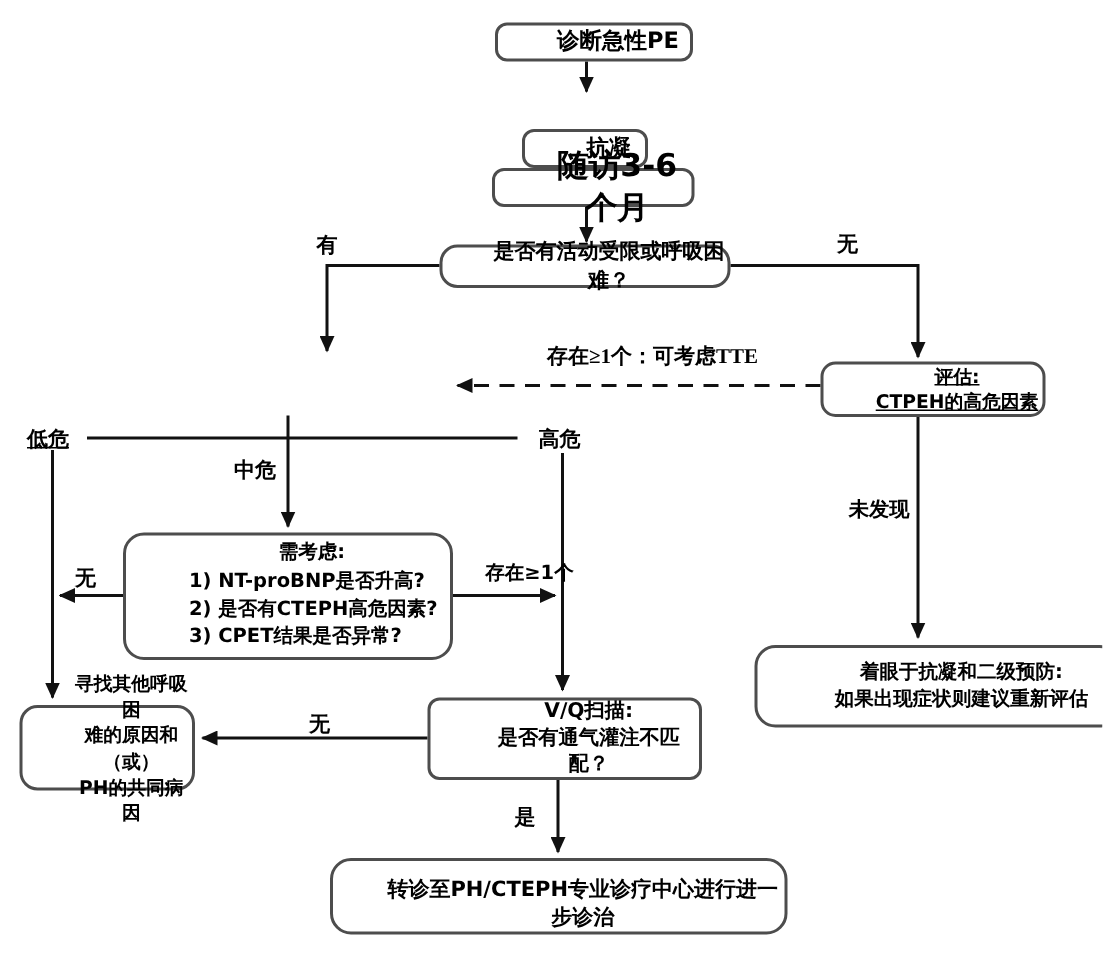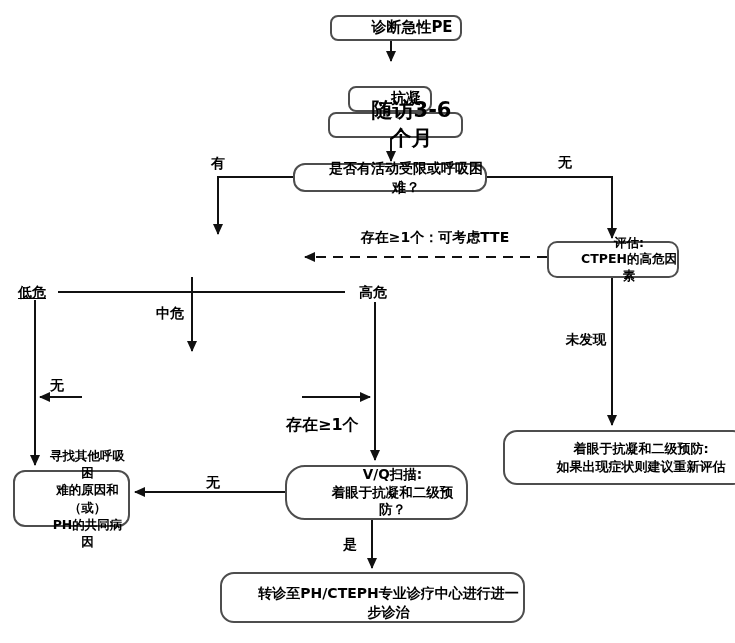--- a/index.html
+++ b/index.html
@@ -60,51 +60,59 @@
 
   <div class="node" style="left:328px;top:112px;width:135px;height:26px;font-size:21px;border-radius:8px;">
     <span>随访3-6个月</span>
   </div>
 
   <div class="node" style="left:293px;top:163px;width:194px;height:29px;font-size:14px;border-radius:12px;justify-content:center;">
     <span>是否有活动受限或呼吸困难？</span>
   </div>
 
 
-  <div class="node" style="left:547px;top:241px;width:132px;height:37px;font-size:12.5px;border-radius:10px;">
+  <div class="node" style="left:547px;top:241px;width:150px;height:37px;font-size:12.5px;border-radius:10px;text-decoration:underline;">
     <span>评估:</span>
     <span>CTPEH的高危因素</span>
   </div>
 
+  <div class="node" style="left:82px;top:355px;width:220px;height:85px;font-size:13px;border-radius:14px;line-height:1.45;">
+    <span>需考虑:</span>
+    <div class="items">
+      <div>1) NT-proBNP是否升高?</div>
+      <div>2) 是否有CTEPH高危因素?</div>
+      <div>3) CPET结果是否异常?</div>
+    </div>
+  </div>
 
-  <div class="node" style="left:285px;top:465px;width:183px;height:55px;font-size:13.5px;border-radius:20px;">
+  <div class="node" style="left:285px;top:465px;width:183px;height:55px;font-size:13.5px;border-radius:8px;">
     <span>V/Q扫描:</span>
-    <span>着眼于抗凝和二级预防？</span>
+    <span>是否有通气灌注不匹配？</span>
   </div>
 
   <div class="node" style="left:13px;top:470px;width:117px;height:57px;font-size:12.5px;border-radius:12px;line-height:1.38;">
     <span>寻找其他呼吸困</span>
     <span>难的原因和（或）</span>
     <span>PH的共同病因</span>
   </div>
 
   <div class="node" style="left:503px;top:430px;width:244px;height:55px;font-size:13px;border-radius:14px;">
     <span>着眼于抗凝和二级预防:</span>
     <span>如果出现症状则建议重新评估</span>
   </div>
 
   <div class="node" style="left:220px;top:572px;width:305px;height:51px;font-size:14px;border-radius:14px;justify-content:flex-end;">
     <span>转诊至PH/CTEPH专业诊疗中心进行进一步诊治</span>
   </div>
 
   <div class="lbl" style="left:204px;top:155px;width:28px;">有</div>
   <div class="lbl" style="left:551px;top:154px;width:28px;">无</div>
-  <div class="lbl" style="left:343px;top:229px;width:184px;">存在≥1个：可考虑TTE</div>
+  <div class="lbl" style="left:343px;top:229px;width:184px;font-family:Liberation Serif, serif;">存在≥1个：可考虑TTE</div>
   <div class="lbl" style="left:14px;top:284px;width:36px;text-decoration:underline;">低危</div>
   <div class="lbl" style="left:351px;top:284px;width:36px;text-align:right;">高危</div>
   <div class="lbl" style="left:152px;top:305px;width:36px;">中危</div>
   <div class="lbl" style="left:43px;top:377px;width:28px;">无</div>
-  <div class="lbl" style="left:286px;top:373px;width:70px;font-size:16px;margin-top:42px;">存在≥1个</div>
+  <div class="lbl" style="left:318px;top:373px;width:70px;font-size:13px;">存在≥1个</div>
   <div class="lbl" style="left:558px;top:331px;width:56px;font-size:13.5px;">未发现</div>
   <div class="lbl" style="left:199px;top:474px;width:28px;">无</div>
   <div class="lbl" style="left:338px;top:536px;width:24px;">是</div>
 
 </div>
 
 </body></html>

